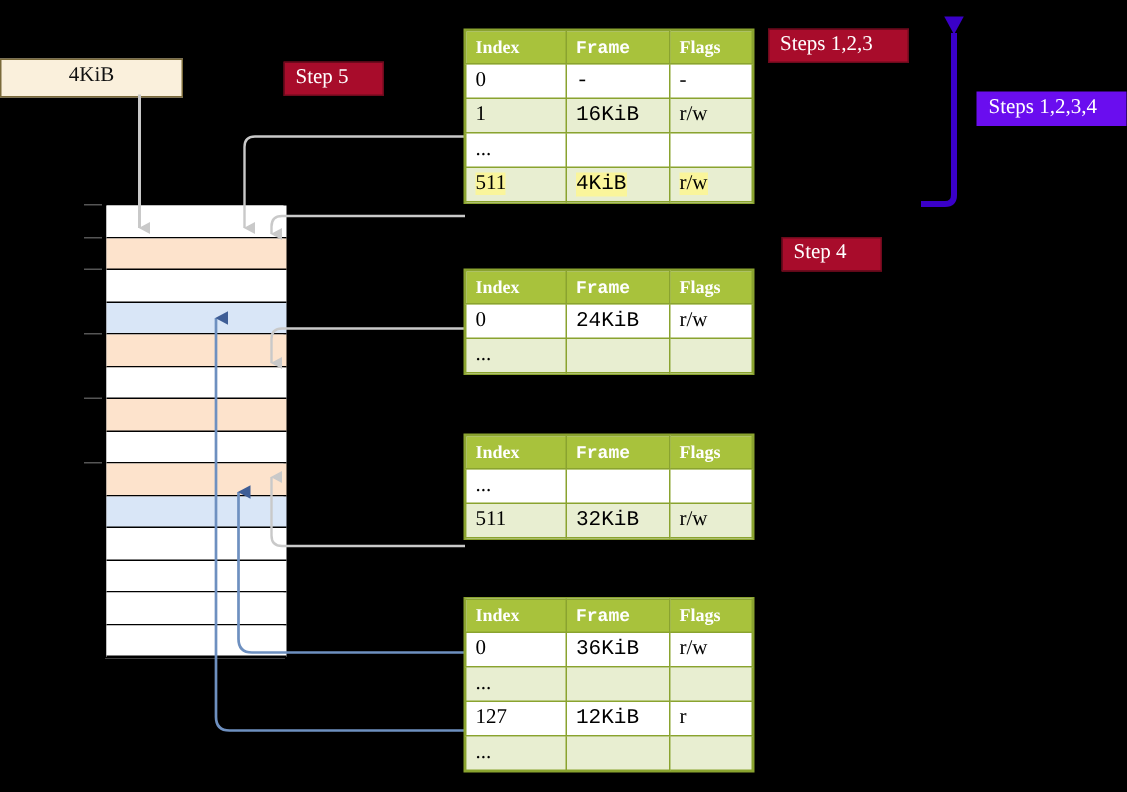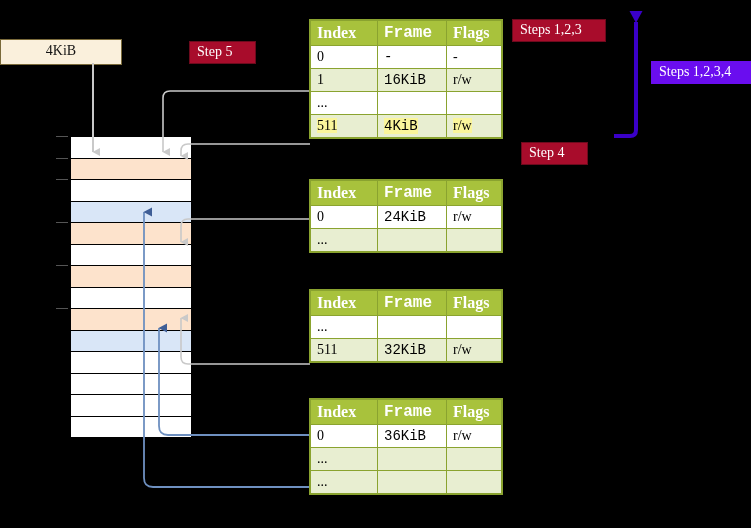--- a/index.html
+++ b/index.html
@@ -25,21 +25,21 @@
         border-bottom:1px solid #000;}
   .mrow.white{background:#ffffff;}
   .mrow.peach{background:#FDE3CC;}
   .mrow.blue {background:#D9E6F7;}
   .tick{position:absolute;height:1px;background:#555;width:12px;}
 
   
   .ptab{position:absolute;border-collapse:collapse;background:#fff;
         font-size:14px;color:#000;box-shadow:0 0 0 1px #8aa32f;}
   .ptab th{background:#A8C23C;color:#fff;font-weight:bold;text-align:left;
-           padding:3px 6px;border:1px solid #8aa32f;font-size:16px;}
+           padding:3px 6px;border:1px solid #8aa32f;font-size:12px;}
   .ptab td{padding:3px 6px;border:1px solid #8aa32f;height:16px;
            vertical-align:middle;}
   .ptab tr.odd  td{background:#ffffff;}
   .ptab tr.even td{background:#E8EED1;}
   .ptab td.hl span{background:#FAF59B;}
   .c-idx{width:54px;}
   .c-frm{width:56px;font-family:Liberation Mono, monospace;}
   .c-flg{width:42px;}
 
   
@@ -102,21 +102,21 @@
 
     <path d="M310,487 L153,487 Q144,487 144,478 L144,212" fill="none" stroke="#6E90C0" stroke-width="1.8" marker-end="url(#bu)"></path>
 
     <path d="M614,136 L630,136 Q636,136 636,130 L636,22" fill="none" stroke="#3A00C8" stroke-width="4" marker-end="url(#pu)"></path>
   </svg>
 
   <div id="badges">
       <div class="badge red" style="left: 189px; top: 41px;"><span>Step 5</span></div>
       <div class="badge red" style="left: 512px; top: 19px;"><span>Steps 1,2,3</span></div>
       <div class="badge purple" style="left: 651px; top: 19px;"><span>Steps 1,2,3,4</span></div>
-      <div class="badge red" style="left: 521px; top: 142px;"><span>Step 4</span></div>
+      <div class="badge red" style="left: 521px; top: 158px;"><span>Step 4</span></div>
     </div>
 
   <div id="tables">
       <table class="ptab" style="left: 310px; top: 20px;">
         <thead>
           <tr>
             <th class="c-idx">Index</th>
             <th class="c-frm">Frame</th>
             <th class="c-flg">Flags</th>
           </tr>
@@ -197,20 +197,25 @@
         <tbody>
           <tr class="odd">
             <td class="c-idx">0</td>
             <td class="c-frm">36KiB</td>
             <td class="c-flg">r/w</td>
           </tr>
           <tr class="even">
             <td class="c-idx">...</td>
             <td class="c-frm"></td>
             <td class="c-flg"></td>
+          </tr>
+          <tr class="odd">
+            <td class="c-idx">127</td>
+            <td class="c-frm">12KiB</td>
+            <td class="c-flg">r</td>
           </tr>
           <tr class="even">
             <td class="c-idx">...</td>
             <td class="c-frm"></td>
             <td class="c-flg"></td>
           </tr>
         </tbody>
       </table>
     </div>
 <div class="tick" style="left: 56px; top: 136px;"></div>

